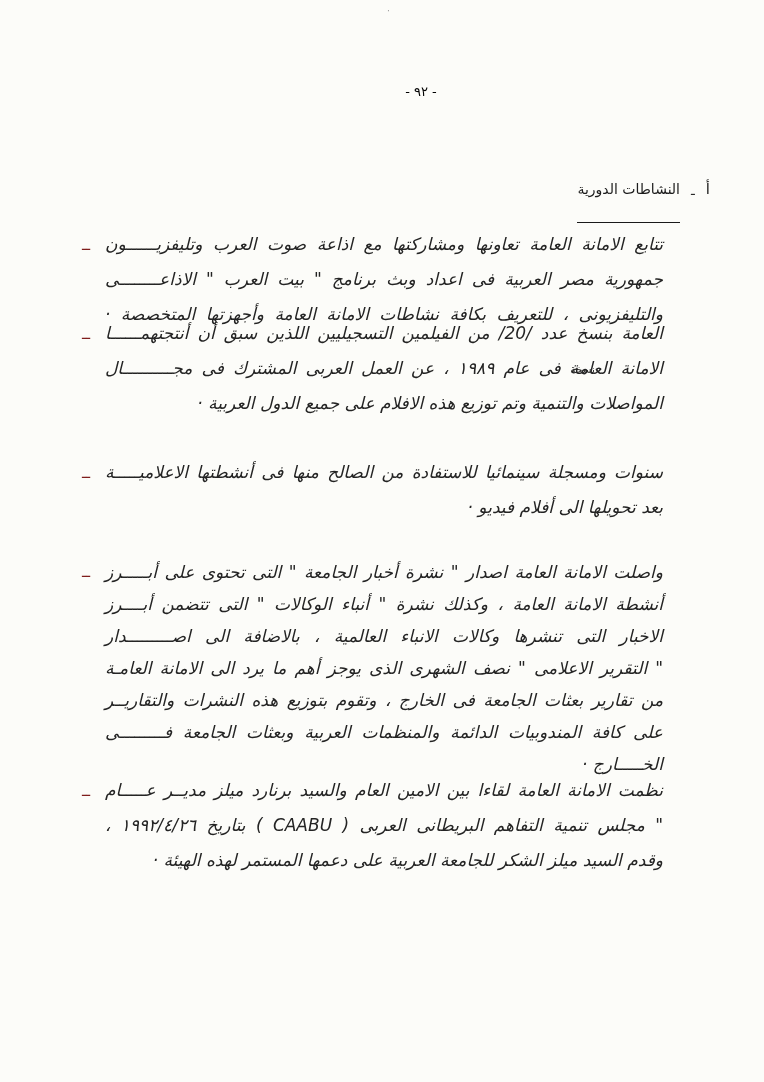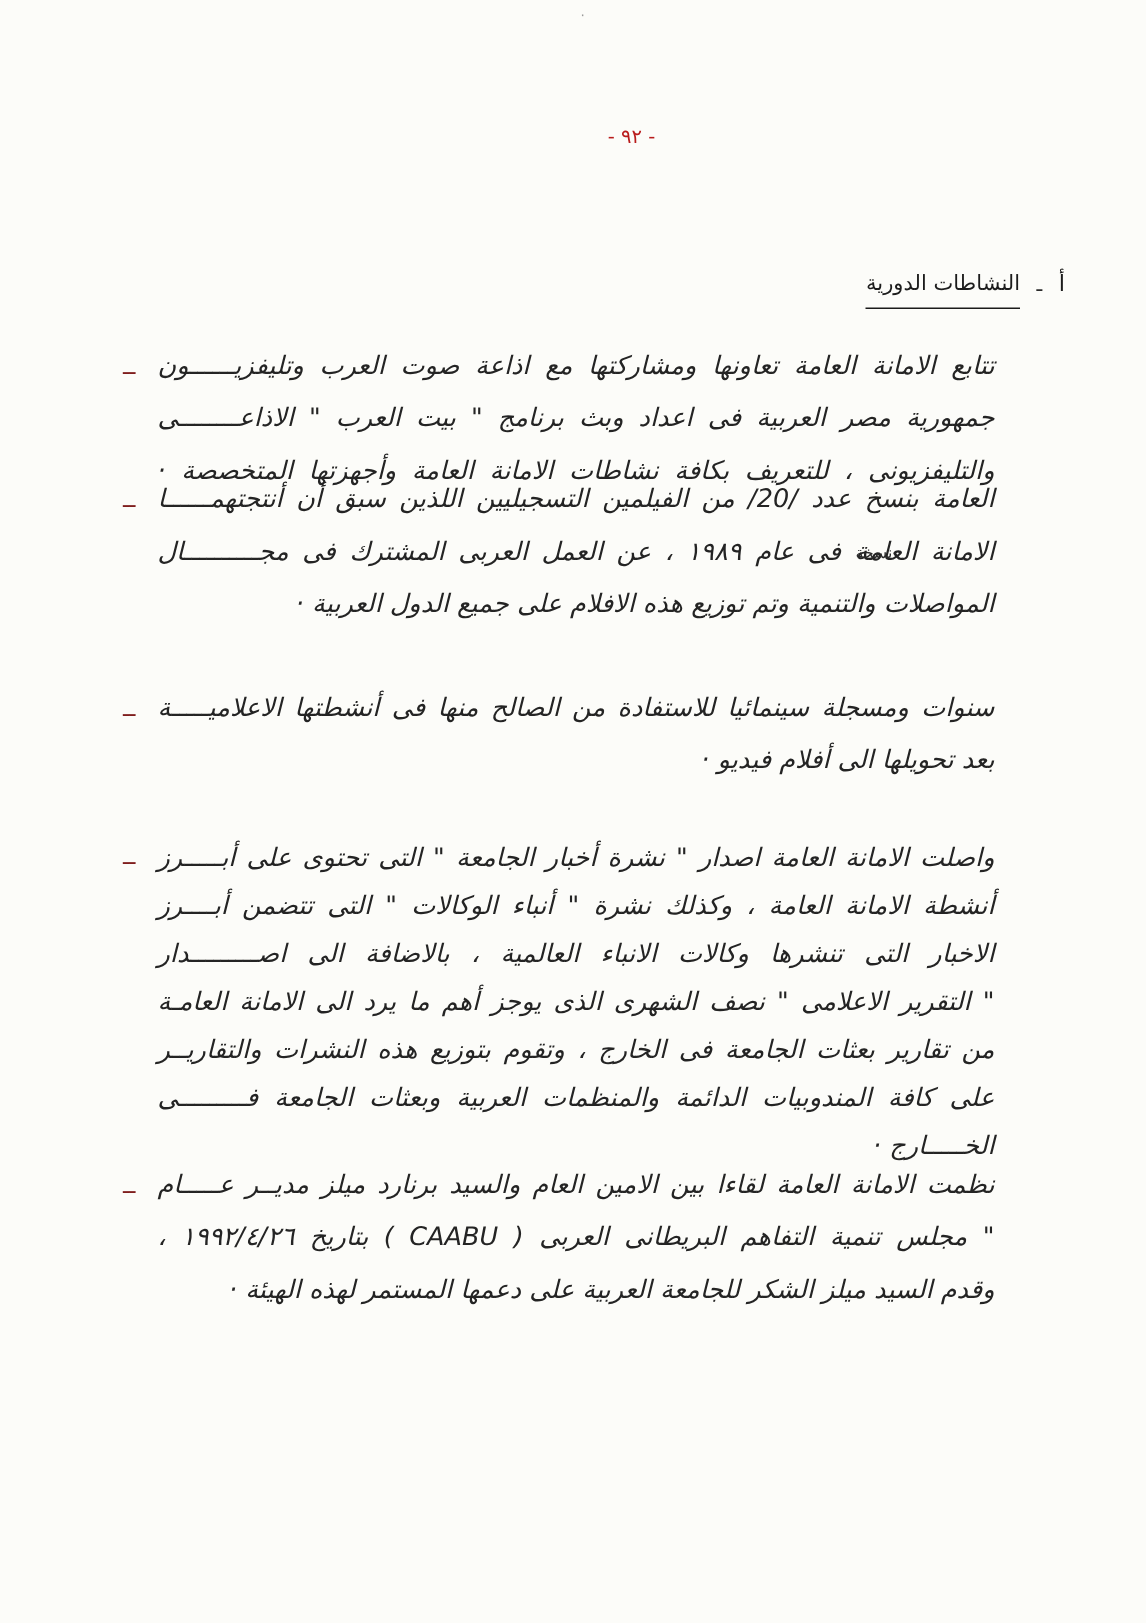--- a/index.html
+++ b/index.html
@@ -16,37 +16,37 @@
     overflow:hidden;
   }
   .speck{
     position:absolute;left:387px;top:6px;
     font-size:9px;color:#999;
   }
   .page-number{
     position:absolute;top:84px;left:421px;
     transform:translateX(-50%);
     direction:rtl;
-    font-size:13px;color:#b91c1c;
+    font-size:13px;color:#000000;
     letter-spacing:1px;
     white-space:nowrap;
   }
   .heading-row{
     position:absolute;top:178px;right:54px;
     direction:rtl;
     display:flex;align-items:flex-start;gap:11px;
     font-size:14px;color:#1c1c1c;
     white-space:nowrap;
   }
   .heading-row .marker{font-size:15px;line-height:22px;}
   .heading-row .marker-dash{font-size:13px;line-height:26px;color:#2a2a2a;}
   .heading-row .title{
     margin:0;font-size:14px;font-weight:normal;line-height:22px;
     border-bottom:1px solid #1a1a1a;
-    padding-bottom:5px;
+    padding-bottom:22px;
   }
   .para{
     position:absolute;left:82px;right:101px;
     color:#242424;
   }
   .bullet{
     position:absolute;left:0;top:0;width:20px;height:35px;
     display:flex;align-items:center;
     font-size:14px;color:#7f1d1d;
   }

